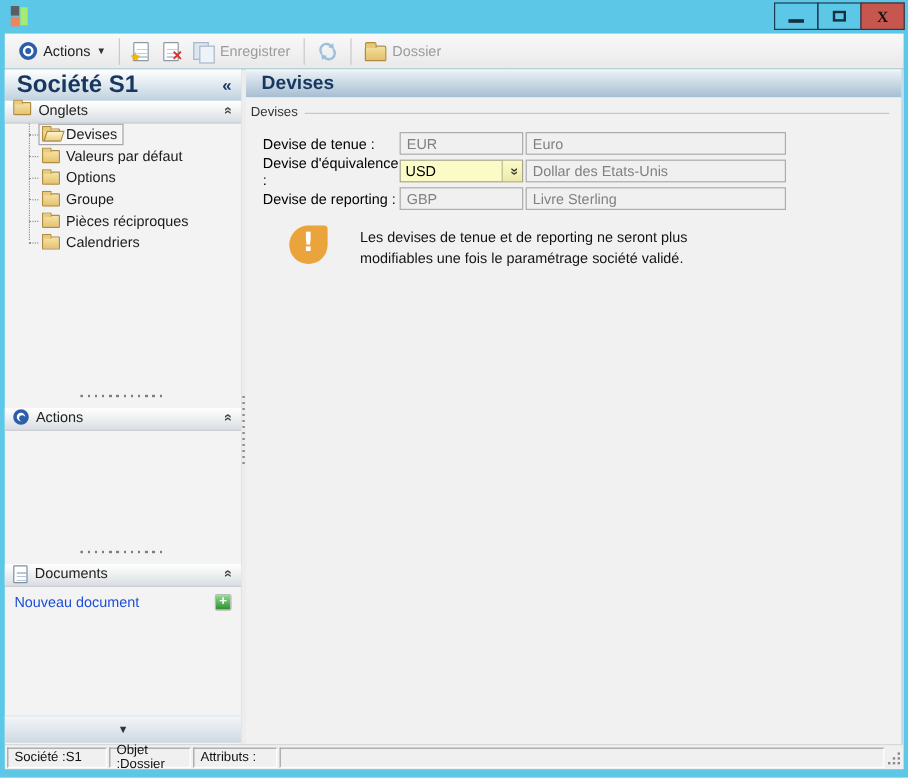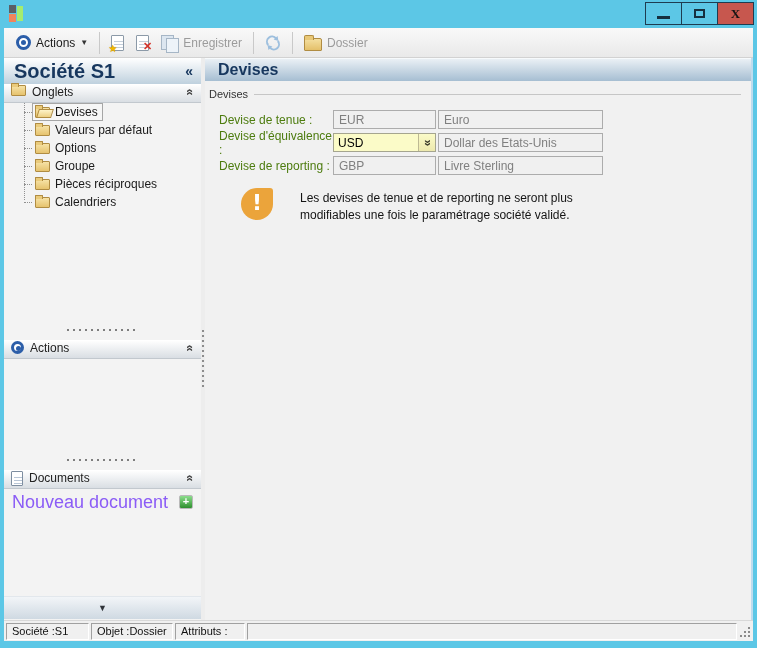--- a/index.html
+++ b/index.html
@@ -85,61 +85,61 @@
   .tree-row::before { content:""; position:absolute; left:20px; top:9px; width:8px; border-top:1px dotted #909090; }
   .node { display:inline-flex; align-items:center; gap:5px; padding:1px 4px 1px 2px; border:1px solid transparent; }
   .node.sel { border-color:#A6A6A6; background:#F6F6F6; }
   .tree-label { font-size:12px; color:#1A1A1A; white-space:nowrap; }
 
   .h-splitter { position:absolute; left:0; right:0; height:3px; display:flex; justify-content:center; }
   .h-splitter .dots { width:72px; height:2px; margin-top:1px;
       background:repeating-linear-gradient(90deg,#7E7E7E 0 2px, transparent 2px 6px); }
 
   .newdoc-row { position:absolute; left:0; right:0; top:434px; height:20px; display:flex; align-items:center; padding:0 8px; }
-  .link { font-size:18px; color:#8b5cf6; flex:1; }
+  .link { font-size:12px; color:#1d4ed8; flex:1; }
   .plus-btn { width:14px; height:14px; border:1px solid #B9B9B9; background:linear-gradient(#8CDE8C,#2E8F2E);
               display:flex; align-items:center; justify-content:center; border-radius:2px; }
   .plus-btn span { color:#FFF; font-weight:bold; font-size:11px; line-height:1; margin-top:-1px; }
 
   .side-scroll { position:absolute; left:0; right:0; bottom:1px; height:23px;
                  background:linear-gradient(#F2F5F8,#CFD9E2); border-top:1px solid #E2E7EC;
                  display:flex; align-items:center; justify-content:center; }
   .side-scroll .arr { font-size:9px; color:#30343A; }
 
   
   .main-hdr { height:23px; background:linear-gradient(#EAF0F5,#A6BED2); border-top:1px solid #F7FAFC;
               display:flex; align-items:center; padding-left:13px; }
   .main-hdr .t { font-size:16px; font-weight:bold; color:#17375E; }
   .group-row { display:flex; align-items:center; margin:7px 10px 0 4px; gap:6px; }
   .group-row .gl { font-size:11px; color:#333; }
   .group-row .line { flex:1; border-top:1px solid #C6C6C6; }
 
   .form { margin-left:14px; margin-top:10px; }
   .frow { display:flex; align-items:center; height:19px; margin-bottom:4px; position:relative; }
-  .flabel { width:114px; font-size:12px; color:#4d7c0f; }
+  .flabel { width:114px; font-size:12px; color:#000000; }
   .fbox { height:19px; border:1px solid #ACACAC; background:#F0F0F0; color:#808080;
           font-size:12px; display:flex; align-items:center; padding:0 5px; }
   .fcode { width:103px; }
-  .fname { width:165px; margin-left:2px; }
+  .fname { width:217px; margin-left:2px; }
   .combo { width:103px; height:19px; border:1px solid #A5A58F; background:#FBFBC8; display:flex; align-items:stretch; }
   .combo .val { flex:1; font-size:12px; color:#000; display:flex; align-items:center; padding-left:4px; }
   .combo .btn { width:17px; border-left:1px solid #BDB993; display:flex; align-items:center; justify-content:center; background:linear-gradient(#FBFBC8,#EDE9AE); }
   .chev-down { display:inline-block; transform:rotate(-90deg); font-size:12px; font-weight:bold; color:#3C3C2C; }
 
   .warn { position:absolute; left:36px; top:130px; display:flex; gap:27px; }
   .warn-icon { width:32px; height:32px; background:#EBA43B; border-radius:16px 3px 16px 16px; position:relative; flex:none; }
   .warn-icon .ex { position:absolute; left:0; right:0; top:2px; text-align:center; color:#FFF; font-weight:bold; font-size:22px; font-family:"DejaVu Sans", sans-serif; }
   .warn-text { width:288px; font-size:12px; color:#141414; line-height:17px; padding-top:2px; }
 
   
   .statusbar { position:absolute; left:4px; right:4px; top:620px; height:21px; background:#F0F0F0;
                border-top:1px solid #D8D8D8; display:flex; align-items:center; padding:0 2px; }
   .st-panel { height:17px; border:1px solid; border-color:#A0A0A0 #FFFFFF #FFFFFF #A0A0A0;
               font-size:11px; color:#111; display:flex; align-items:center; padding:0 5px; margin-right:2px; }
-  .st1 { width:83px; } .st2 { width:82px; } .st3 { width:70px; }
+  .st1 { width:83px; } .st2 { width:68px; } .st3 { width:70px; }
   .st4 { flex:1; margin-right:14px; }
   .grip { position:absolute; right:3px; bottom:4px; width:12px; height:12px; }
   .grip::before { content:""; position:absolute; right:0; bottom:0; width:2px; height:2px; background:#8A8A8A;
       box-shadow:-4px 0 #8A8A8A, -8px 0 #8A8A8A, 0 -4px #8A8A8A, -4px -4px #8A8A8A, 0 -8px #8A8A8A; }
 </style>
 </head>
 <body>
 
 <div class="window">
 

